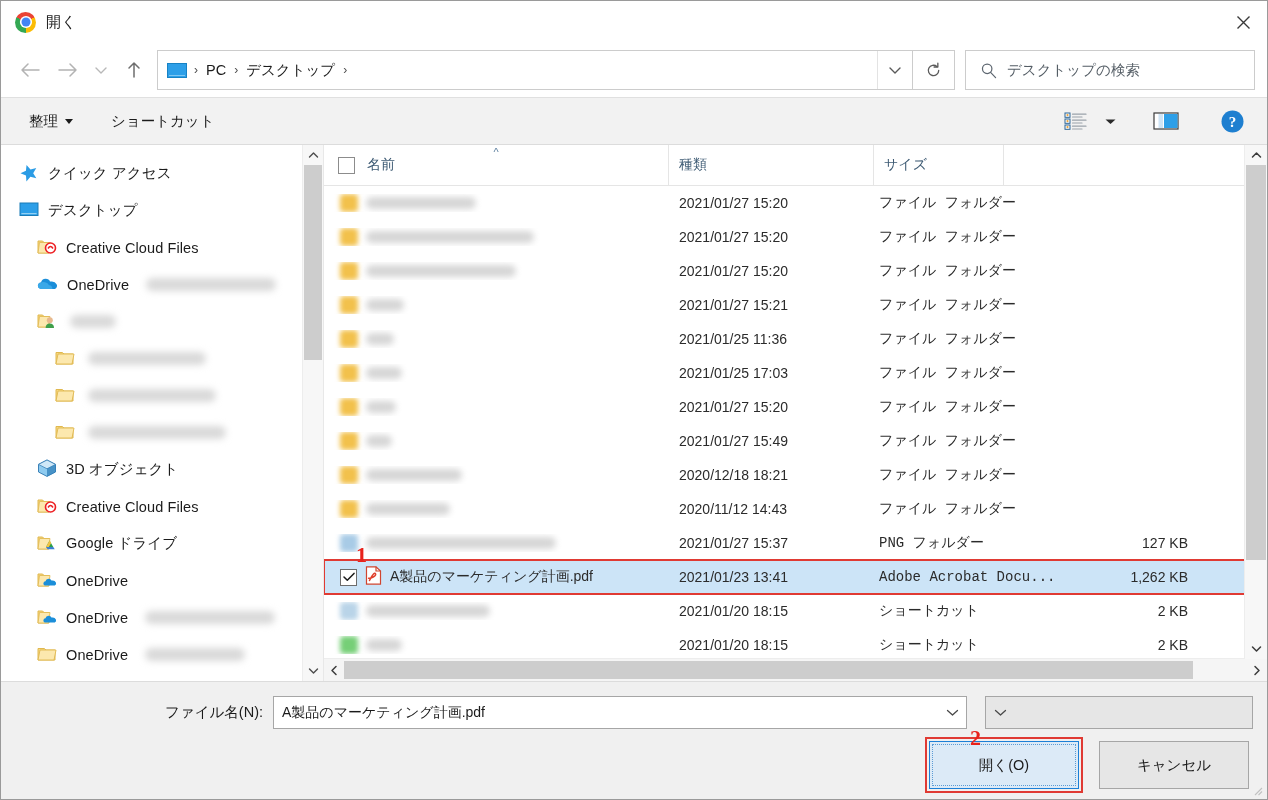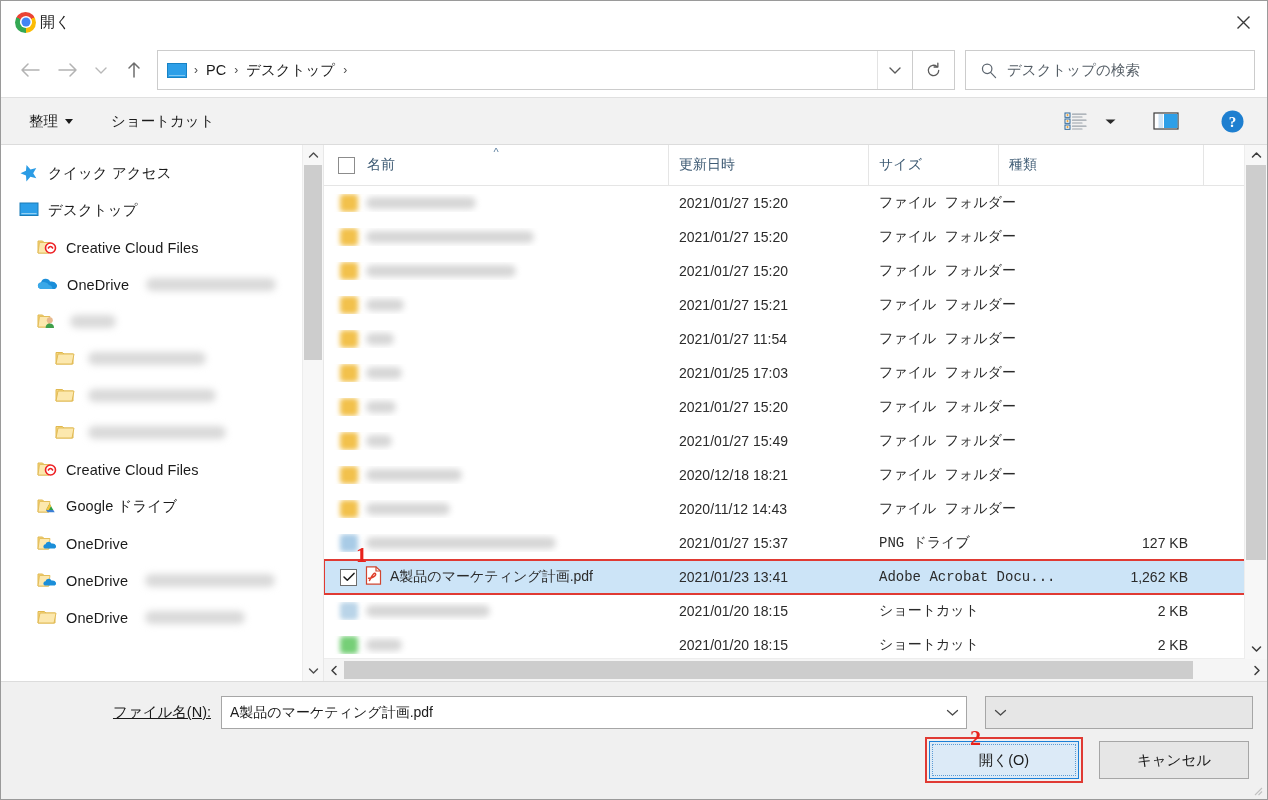--- a/index.html
+++ b/index.html
@@ -32,21 +32,21 @@
     height: 42px;
     flex: 0 0 42px;
     display: flex;
     align-items: center;
     background: #ffffff;
     position: relative;
   }
   .titlebar-left {
     display: flex;
     align-items: center;
-    gap: 4px;
+    gap: 10px;
     padding-left: 14px;
   }
   .chrome-icon {
     width: 21px;
     height: 21px;
     border-radius: 50%;
     position: relative;
     background:
       conic-gradient(from -60deg,
         #ea4335 0deg 120deg,
@@ -434,28 +434,27 @@
     border-top: 1px solid #dcdcdc;
     position: relative;
     box-sizing: border-box;
   }
   .fn-row {
     display: flex;
     align-items: center;
     padding: 14px 14px 0 0;
   }
   .fn-label {
-    width: 220px;
+    width: 272px;
     text-align: right;
     padding-right: 10px;
     font-size: 14.5px;
     color: #1b1b1b;
     box-sizing: border-box;
     white-space: nowrap;
-    text-decoration: underline;
   }
   .fn-input {
     flex: 1 1 auto;
     height: 33px;
     background: #ffffff;
     border: 1px solid #a6a6a6;
     display: flex;
     align-items: center;
     box-sizing: border-box;
     min-width: 0;
@@ -495,21 +494,21 @@
     overflow: hidden;
   }
   .btn-row {
     display: flex;
     justify-content: flex-end;
     gap: 20px;
     padding: 12px 18px 0 0;
   }
   .btn {
     width: 150px;
-    height: 38px;
+    height: 48px;
     border: 1px solid #a6a6a6;
     background: #e6e6e6;
     display: flex;
     align-items: center;
     justify-content: center;
     font-size: 14.5px;
     color: #1b1b1b;
     box-sizing: border-box;
     cursor: default;
     position: relative;
@@ -720,20 +719,28 @@
             <span class="blurred" style="width: 128px; margin-left: 4px;"></span>
           </div>
           <div class="nav-row" style="padding-left: 54px;">
             <span class="ic"><svg width="20" height="17" viewBox="0 0 20 17">
   <path d="M1 3.5 L1 15 L18 15 L18 5 L9 5 L7.3 3.5 Z" fill="#f6d77f" stroke="#e0b84f" stroke-width="1"></path>
   <path d="M3 5 L19 5 L17 15 L1 15 Z" fill="#fce8ae" stroke="#e0b84f" stroke-width="0.9"></path>
               </svg></span>
             <span class="blurred" style="width: 138px; margin-left: 4px;"></span>
           </div>
           <div class="nav-row" style="padding-left: 36px;">
+            <span class="ic"><svg width="20" height="18" viewBox="0 0 20 18">
+        <path d="M10 1 L18.5 5.4 L18.5 13 L10 17.4 L1.5 13 L1.5 5.4 Z" fill="#8ecbf0" stroke="#3b82b8" stroke-width="1"></path>
+        <path d="M10 1 L18.5 5.4 L10 9.8 L1.5 5.4 Z" fill="#cfe8f8" stroke="#3b82b8" stroke-width="0.8"></path>
+        <path d="M10 9.8 L18.5 5.4 L18.5 13 L10 17.4 Z" fill="#2f7fba" opacity="0.75"></path>
+              </svg></span>
+            <span class="lbl">3D オブジェクト</span>
+          </div>
+          <div class="nav-row" style="padding-left: 36px;">
             <span class="ic"><svg width="20" height="17" viewBox="0 0 20 17">
         <path d="M1 3 L1 15 L12 15 L12 4.5 L7 4.5 L5.6 3 Z" fill="#f6d77f" stroke="#e0b84f" stroke-width="1"></path>
         <path d="M2.5 4.5 L13 4.5 L11.5 15 L1 15 Z" fill="#fce8ae" stroke="#e0b84f" stroke-width="0.8"></path>
         <circle cx="13.5" cy="10" r="5.3" fill="#ffffff"></circle>
         <circle cx="13.5" cy="10" r="5" fill="none" stroke="#ed2024" stroke-width="1.6"></circle>
         <path d="M11 10.5 Q13.5 6.5 16 10.5" fill="none" stroke="#ed2024" stroke-width="1.5"></path>
               </svg></span>
             <span class="lbl">Creative Cloud Files</span>
           </div>
           <div class="nav-row" style="padding-left: 36px;">
@@ -791,28 +798,25 @@
     </div>
 
     <div class="filepane">
 
       <div class="colheader">
         <div class="col name">
           <span class="hdr-checkbox"></span>
           <span>名前</span>
           <span class="sort-caret">^</span>
         </div>
-        <div class="col date">
-          <span>更新日時</span>
+        <div class="col type">
+          <span>種類</span>
         </div>
         <div class="col size">
           <span>サイズ</span>
-        </div>
-        <div class="col type">
-          <span>種類</span>
         </div>
         <div class="col last"></div>
       </div>
 
       <div class="rows" id="file-rows">
           <div class="row">
             <div class="cell name">
               <span class="icon-blur folder"></span>
               <span class="name-blur" style="width: 110px;"></span>
             </div>
@@ -845,21 +849,21 @@
             </div>
             <div class="cell date">2021/01/27 15:21</div>
             <div class="cell type">ファイル フォルダー</div>
             <div class="cell size"></div>
           </div>
           <div class="row">
             <div class="cell name">
               <span class="icon-blur folder"></span>
               <span class="name-blur" style="width: 28px;"></span>
             </div>
-            <div class="cell date">2021/01/27 11:54</div>
+            <div class="cell date">2021/01/25 11:36</div>
             <div class="cell type">ファイル フォルダー</div>
             <div class="cell size"></div>
           </div>
           <div class="row">
             <div class="cell name">
               <span class="icon-blur folder"></span>
               <span class="name-blur" style="width: 36px;"></span>
             </div>
             <div class="cell date">2021/01/25 17:03</div>
             <div class="cell type">ファイル フォルダー</div>
@@ -900,21 +904,21 @@
             <div class="cell date">2020/11/12 14:43</div>
             <div class="cell type">ファイル フォルダー</div>
             <div class="cell size"></div>
           </div>
           <div class="row">
             <div class="cell name">
               <span class="icon-blur png"></span>
               <span class="name-blur" style="width: 190px;"></span>
             </div>
             <div class="cell date">2021/01/27 15:37</div>
-            <div class="cell type">PNG ドライブ</div>
+            <div class="cell type">PNG フォルダー</div>
             <div class="cell size">127 KB</div>
           </div>
           <div class="row selected">
             <div class="cell name">
               <span class="row-check">
                 <svg width="12" height="10" viewBox="0 0 12 10">
                   <path d="M1 5 L4.3 8.3 L11 1.4" stroke="#1b1b1b" stroke-width="1.5" fill="none" stroke-linecap="round" stroke-linejoin="round"></path>
                 </svg>
               </span>
               <span class="ic"><svg width="17" height="19" viewBox="0 0 17 19">

